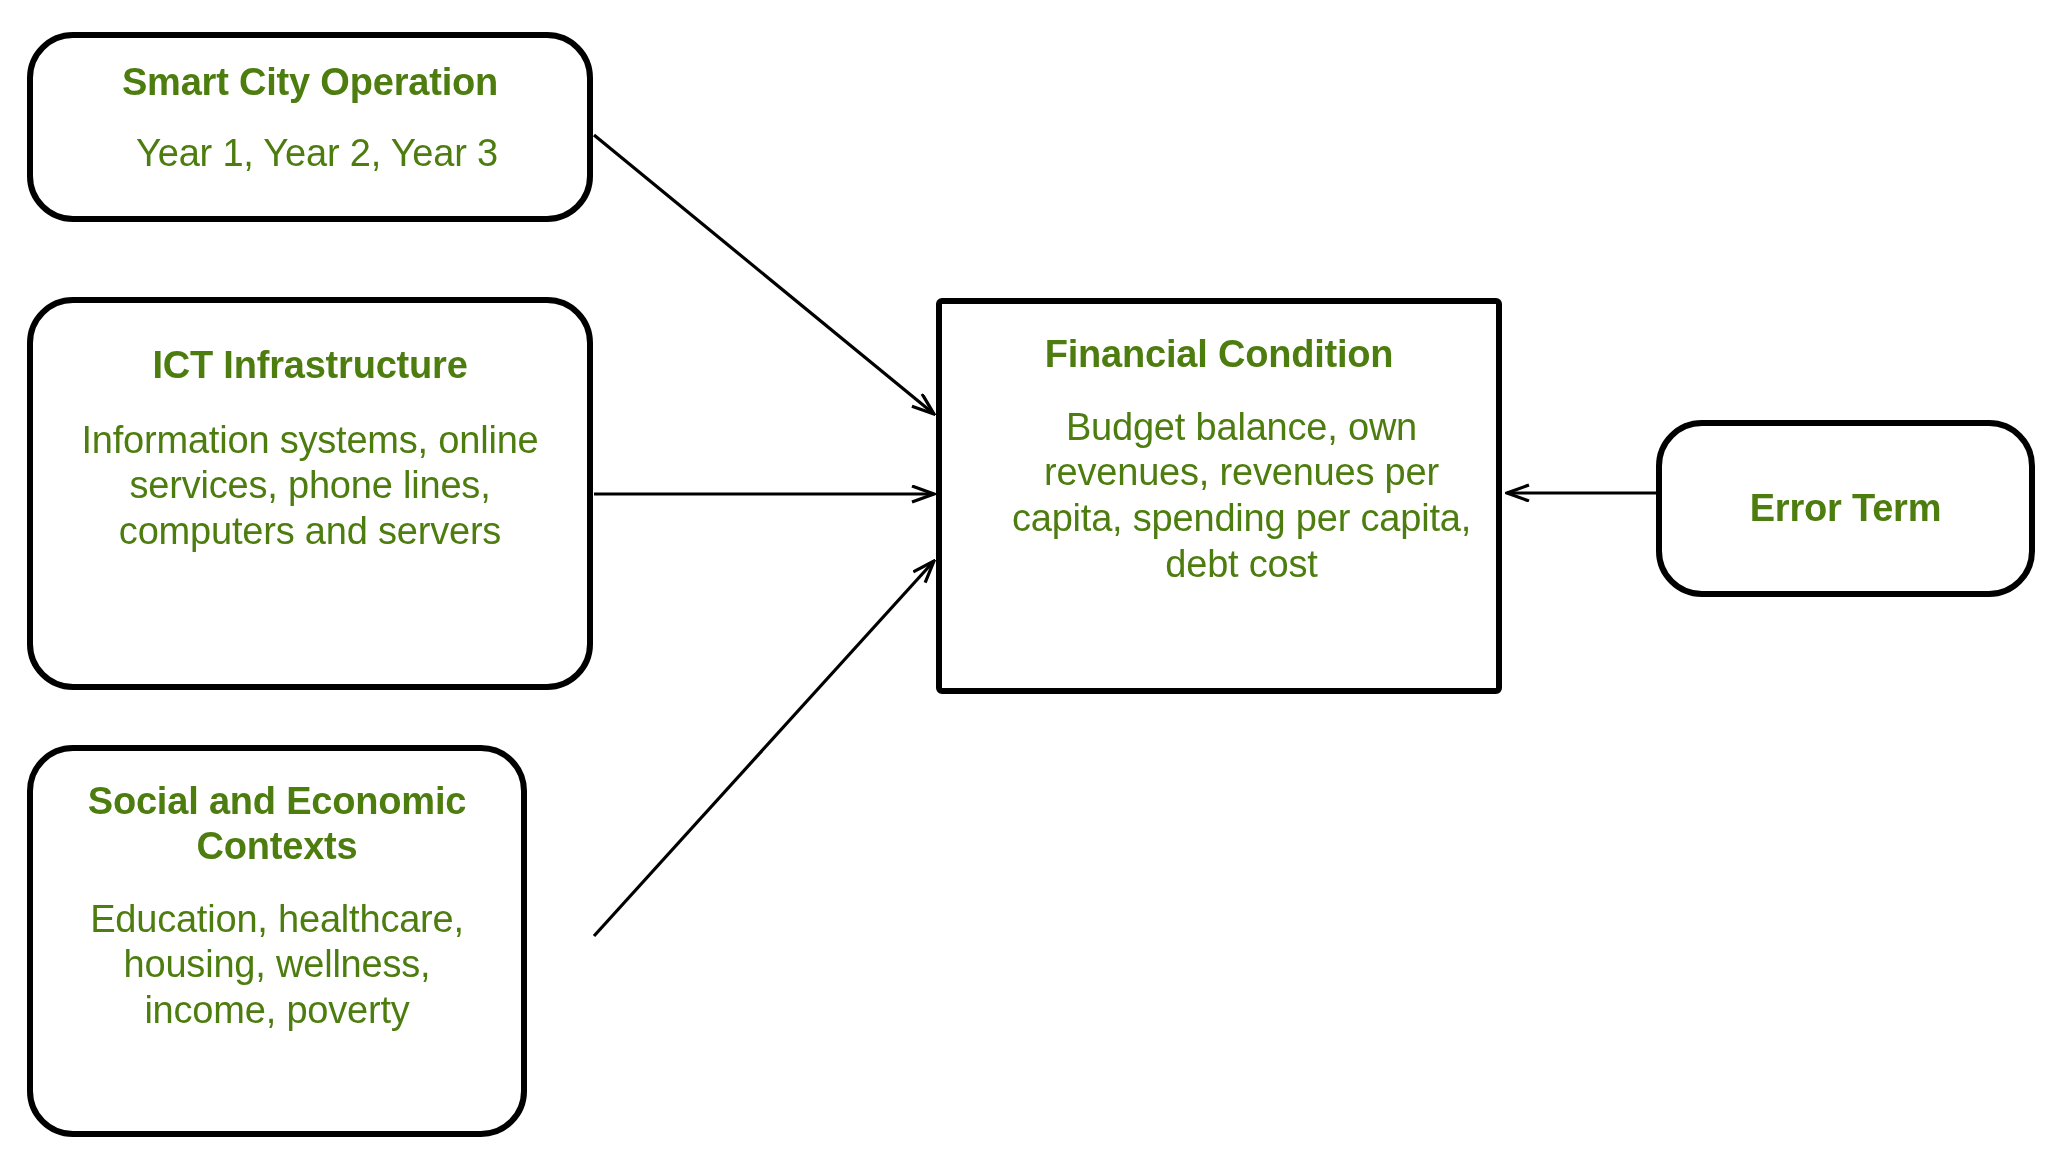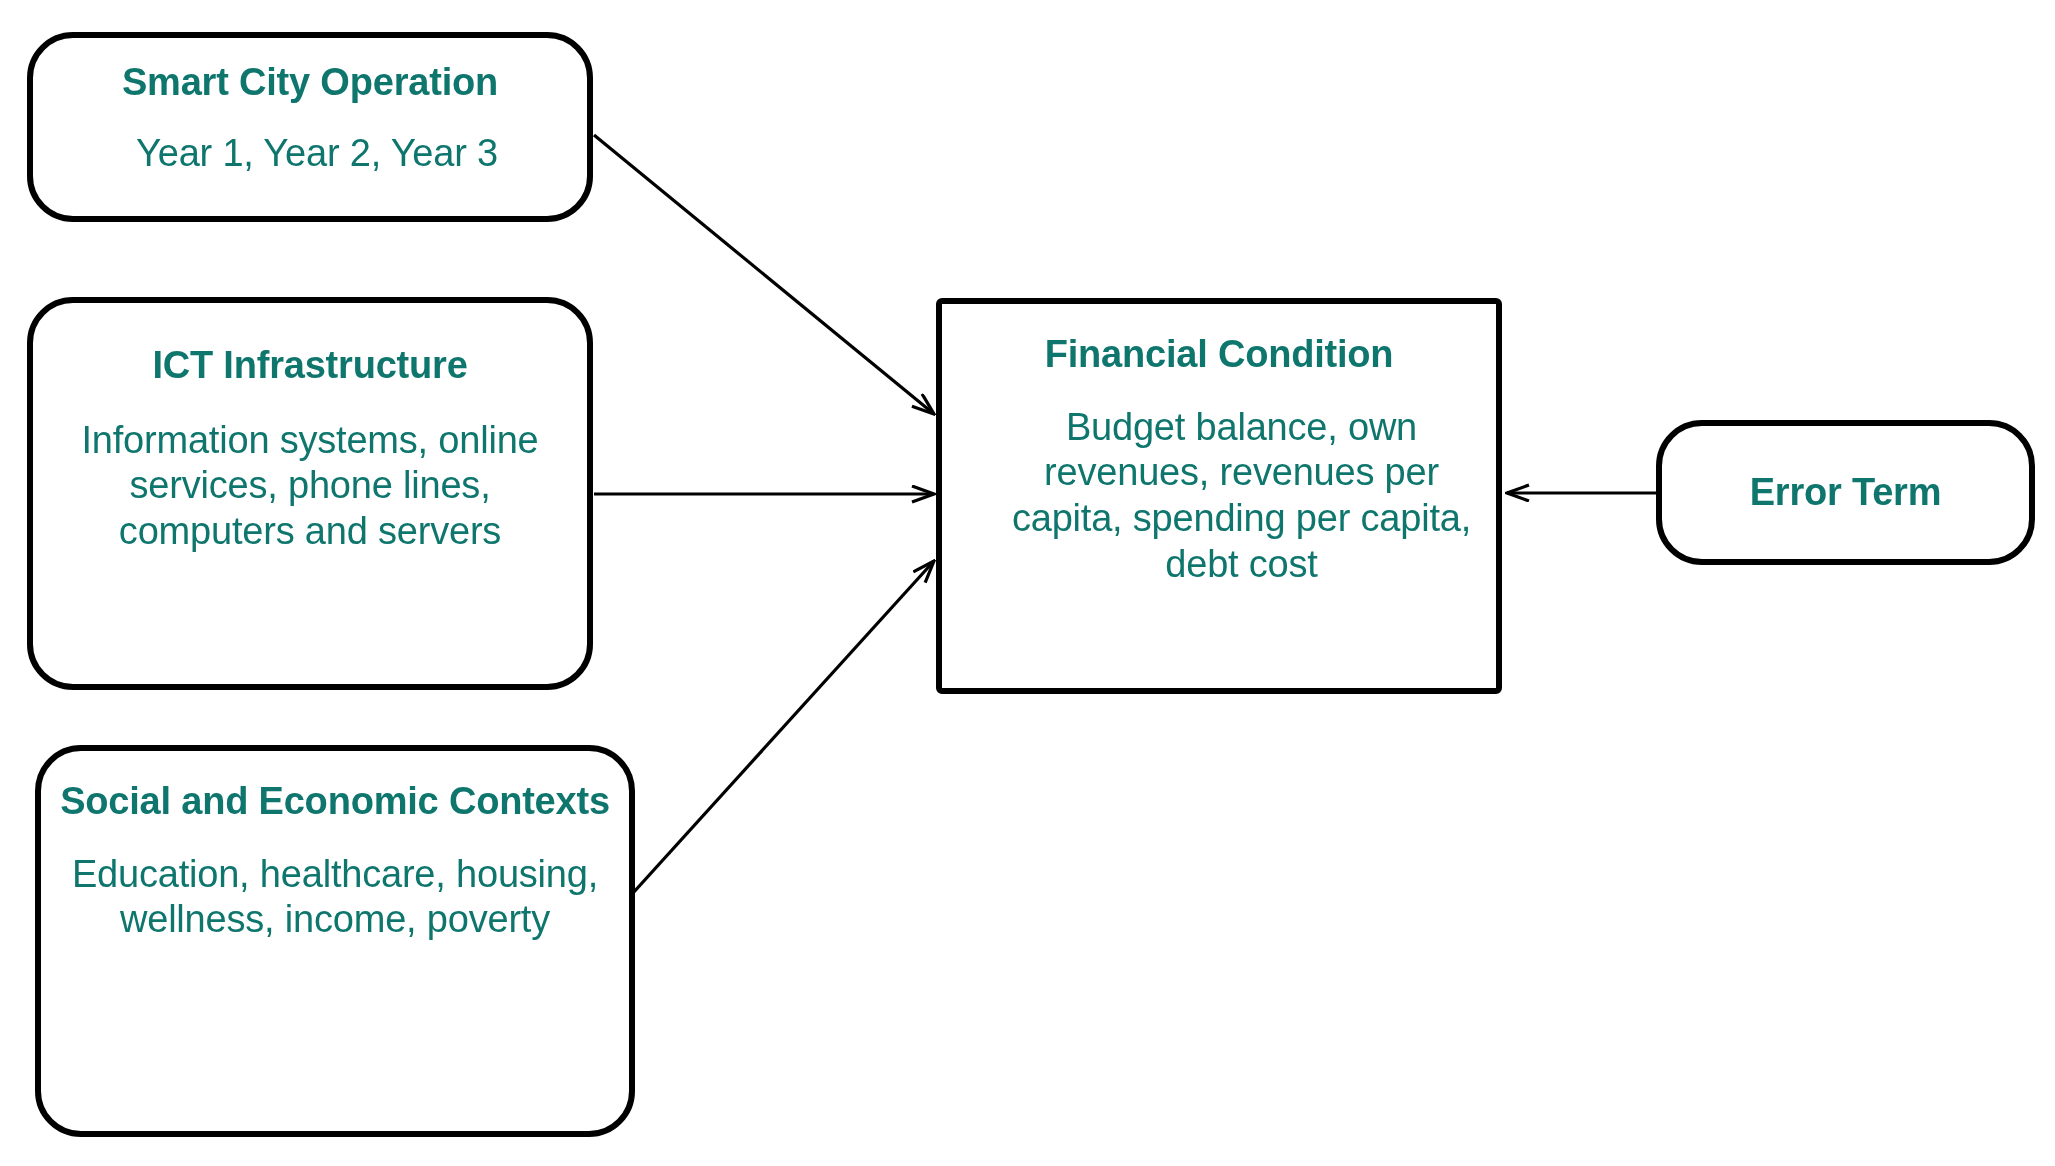--- a/index.html
+++ b/index.html
@@ -19,21 +19,21 @@
     position: absolute;
     box-sizing: border-box;
     border: 6px solid #000000;
     border-radius: 46px;
     background: #ffffff;
     display: flex;
     flex-direction: column;
     align-items: center;
     justify-content: flex-start;
     text-align: center;
-    color: #0f766e;
+    color: #4d7c0f;
     z-index: 3;
   }
   .node .title {
     font-weight: bold;
     font-size: 38px;
     line-height: 1.18;
     letter-spacing: -0.2px;
     width: 100%;
     padding: 0 14px;
     box-sizing: border-box;
@@ -54,34 +54,34 @@
   }
   #node-smart-city .body { margin-top: 26px; margin-left: 14px; }
 
   #node-ict {
     left: 27px; top: 297px; width: 566px; height: 393px;
     padding-top: 40px;
   }
   #node-ict .body { margin-top: 30px; }
 
   #node-social {
-    left: 35px; top: 745px; width: 600px; height: 392px;
+    left: 27px; top: 745px; width: 500px; height: 392px;
     padding-top: 28px;
   }
   #node-social .body { margin-top: 28px; }
 
   #node-financial {
     left: 936px; top: 298px; width: 566px; height: 396px;
     padding-top: 28px;
     border-radius: 6px;
   }
   #node-financial .body { margin-top: 28px; margin-left: 45px; }
 
   #node-error {
-    left: 1656px; top: 420px; width: 379px; height: 145px;
+    left: 1656px; top: 420px; width: 379px; height: 177px;
     justify-content: center;
     padding-top: 0;
   }
   #node-error .title { font-size: 38px; }
 
   #edges {
     position: absolute;
     left: 0; top: 0;
     width: 2055px;
     height: 1166px;

